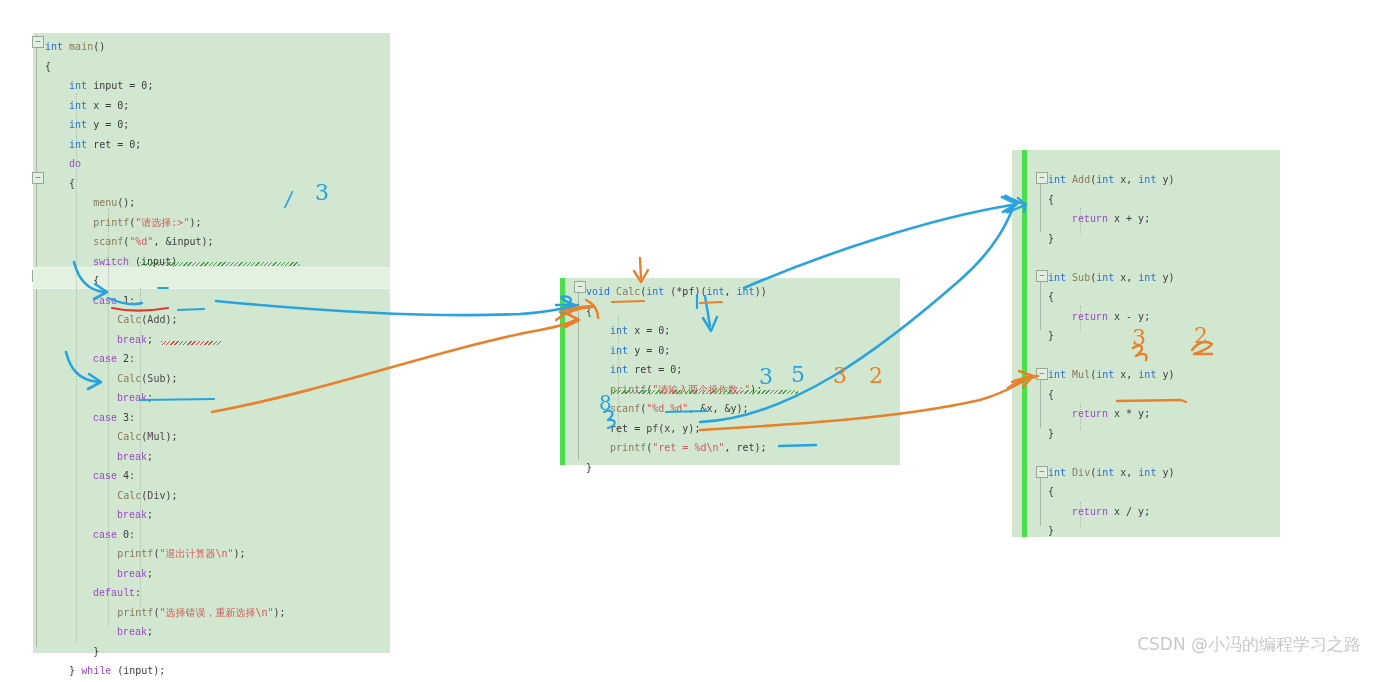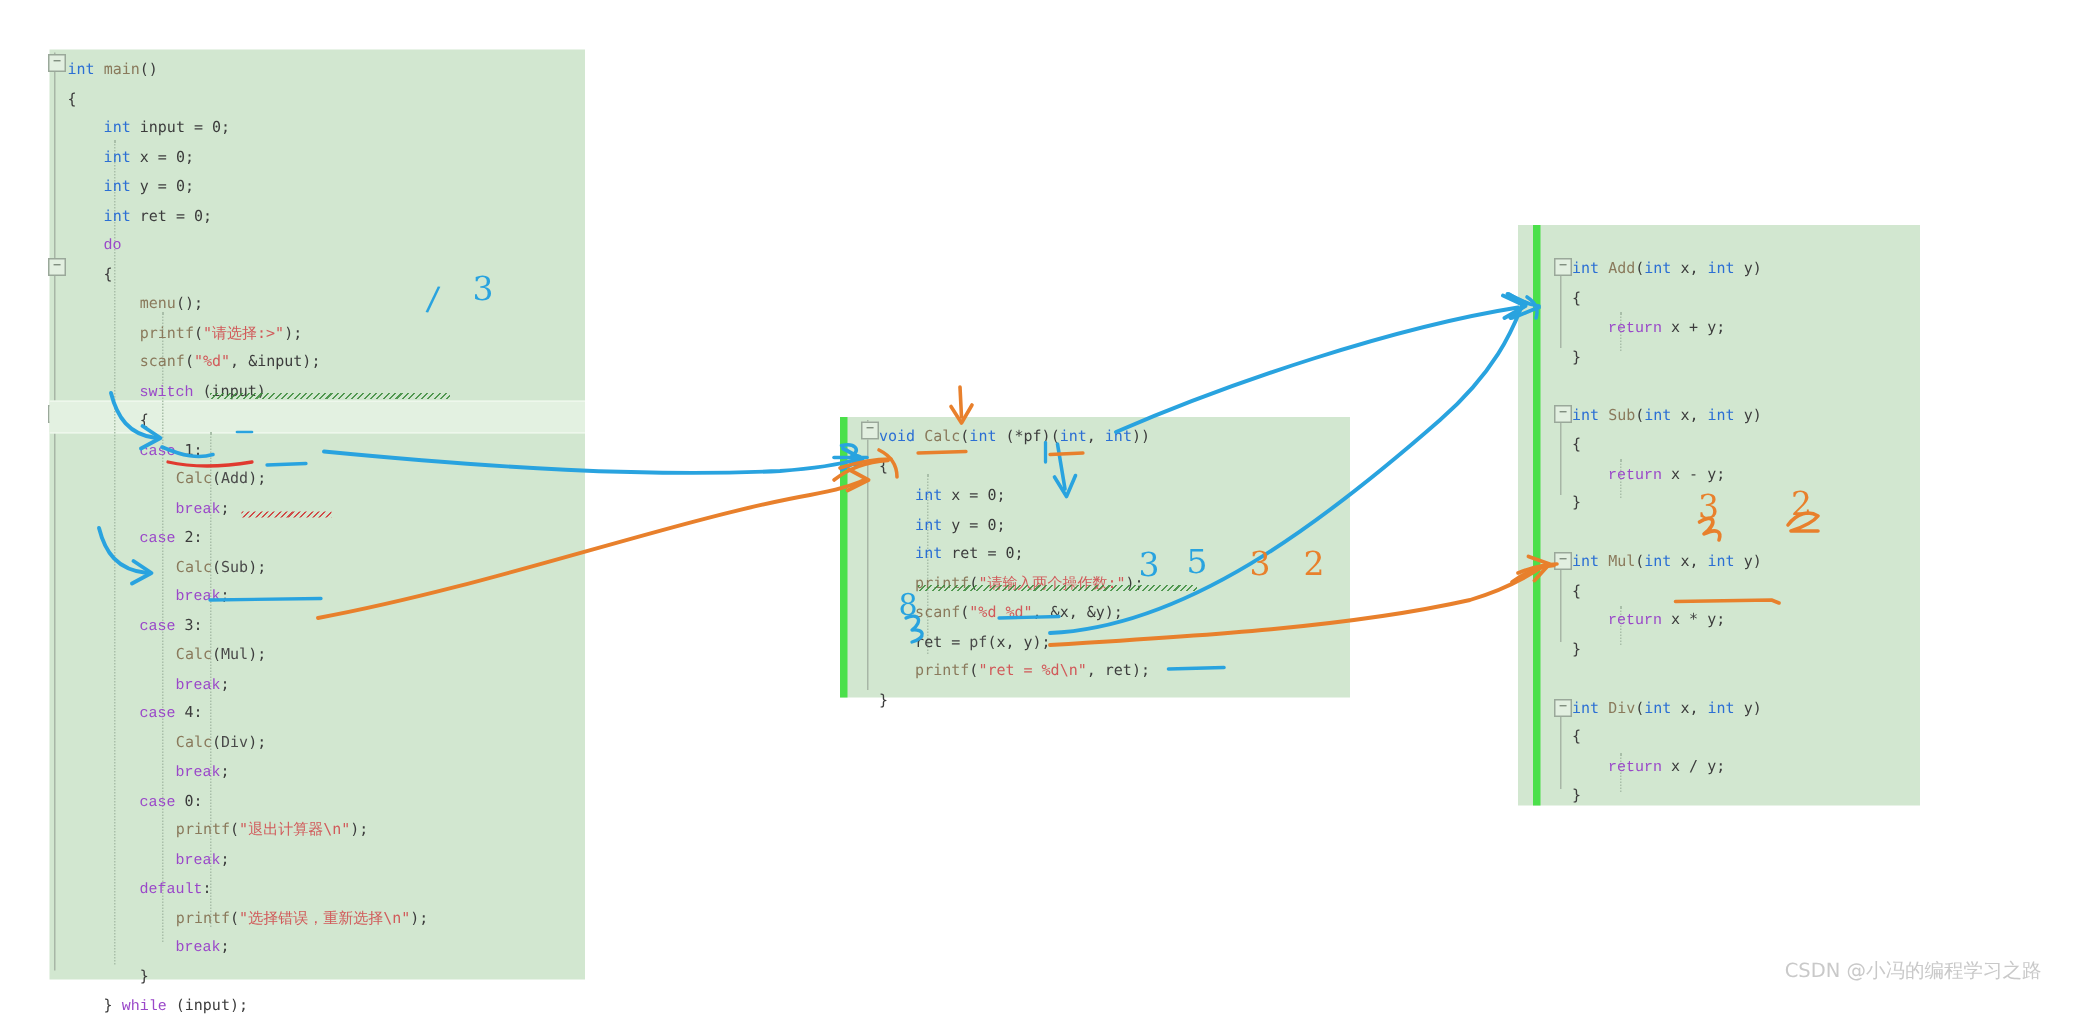--- a/index.html
+++ b/index.html
@@ -35,21 +35,21 @@
 
   .squig{position:absolute;height:4px;
     background-image:repeating-linear-gradient(135deg,#3a8a3a 0 1px,transparent 1px 3px);
     opacity:.85;}
   .squig.red{background-image:repeating-linear-gradient(135deg,#d03030 0 1px,transparent 1px 3px);}
 
   
   .anno{position:absolute;left:0;top:0;width:1383px;height:682px;pointer-events:none;}
 
   
-  .watermark{position:absolute;right:22px;bottom:26px;color:#c9c9c9;font-size:13px;
+  .watermark{position:absolute;right:22px;bottom:26px;color:#c9c9c9;font-size:17px;
              font-family:"DejaVu Sans","Liberation Sans",sans-serif;white-space:nowrap;margin-top:32px;}
 </style>
 </head>
 <body>
 
 <div class="stage">
 
   <div class="pane" id="pane-main" style="left:33px;top:33px;width:357px;height:620px;">
     <div class="foldline" style="left:3px;top:2px;height:612px;background:#a7b6a6;"></div>
     <div class="fold" style="left:-1px;top:3px;">−</div>

